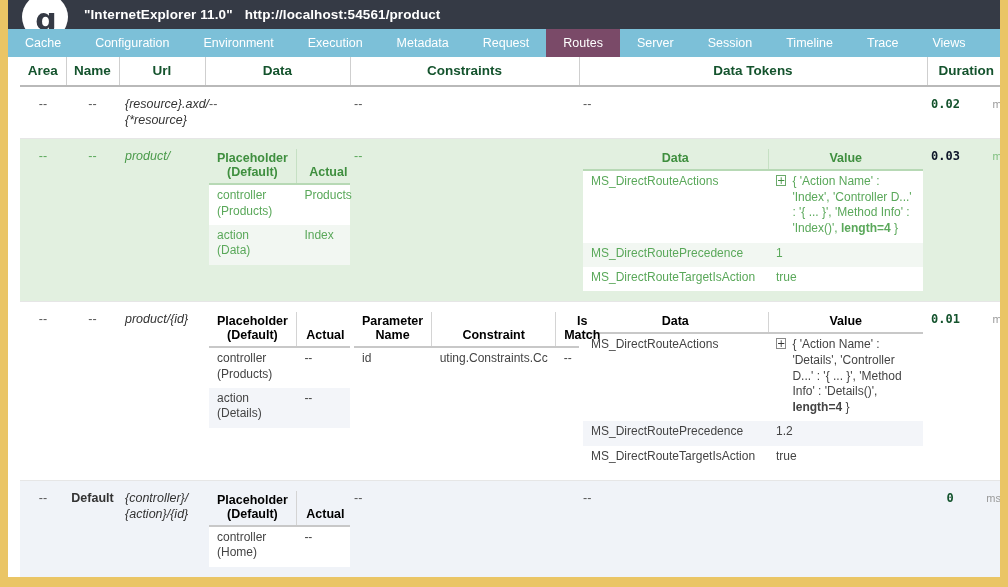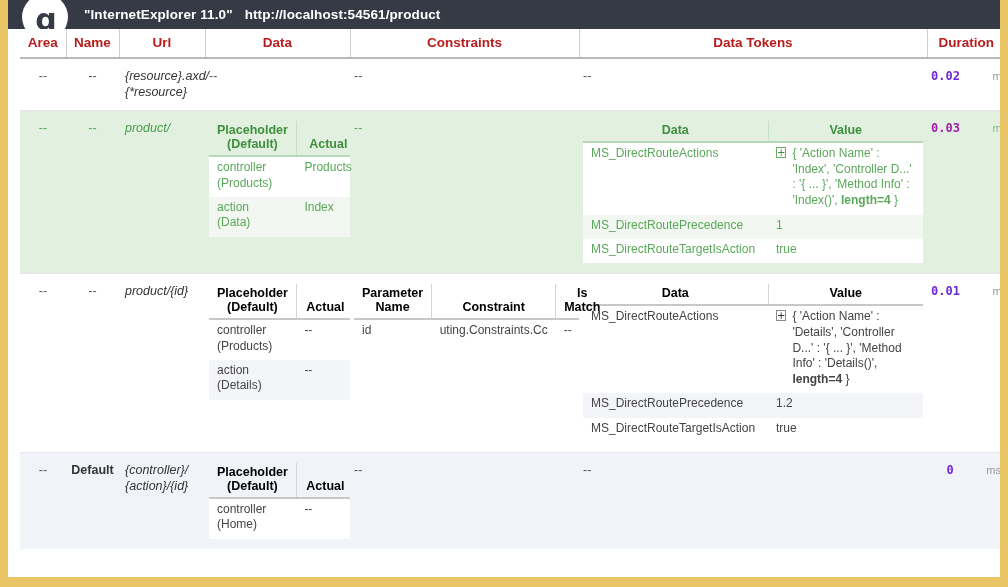--- a/index.html
+++ b/index.html
@@ -99,21 +99,21 @@
   table.routes {
     width: 100%;
     border-collapse: collapse;
     font-size: 12.5px;
     color: #333333;
     table-layout: fixed;
   }
   table.routes > thead > tr > th {
     font-size: 13.5px;
     font-weight: bold;
-    color: #b91c1c;
+    color: #14532d;
     padding: 6px 4px 7px 4px;
     border-bottom: 2px solid #b9b9b9;
     border-right: 1px solid #cfcfcf;
     text-align: center;
     vertical-align: middle;
   }
   table.routes > thead > tr > th:last-child { border-right: none; }
 
   table.routes > tbody > tr > td {
     vertical-align: top;
@@ -122,24 +122,24 @@
   }
   tr.row-green > td { background: #e2f0e0; color: #4a9a4a; }
   tr.row-blue > td { background: #f0f3f8; }
   tr.row-white > td { background: #ffffff; }
 
   td.c-area, td.c-name { text-align: center; }
   td.c-duration { text-align: right; padding-right: 8px; white-space: nowrap; }
   .dur-num {
     font-family: "DejaVu Sans Mono", monospace;
     font-size: 12px;
-    color: #6d28d9;
+    color: #14532d;
     font-weight: bold;
   }
-  tr.row-green .dur-num { color: #a21caf; }
+  tr.row-green .dur-num { color: #0f172a; }
   .dur-unit { font-size: 11px; color: #9a9a9a; margin-left: 29px; }
   tr.row-green .dur-unit { color: #7fbf7f; }
 
   .urltext { padding-left: 2px; line-height: 1.25; font-style: italic; }
 
   
   table.sub {
     border-collapse: collapse;
     font-size: 12px;
     table-layout: auto;
@@ -206,20 +206,34 @@
 
     <div id="titlebar">
       <div id="logo">
         <span class="g-glyph">g</span>
       </div>
       <div id="title-text">
         <span>"InternetExplorer 11.0"</span><span class="url">http://localhost:54561/product</span>
       </div>
     </div>
 
+    <div id="tabbar">
+      <div class="tab">Cache</div>
+      <div class="tab">Configuration</div>
+      <div class="tab">Environment</div>
+      <div class="tab">Execution</div>
+      <div class="tab">Metadata</div>
+      <div class="tab">Request</div>
+      <div class="tab active">Routes</div>
+      <div class="tab">Server</div>
+      <div class="tab">Session</div>
+      <div class="tab">Timeline</div>
+      <div class="tab">Trace</div>
+      <div class="tab">Views</div>
+    </div>
 
     <div id="table-area">
       <table class="routes">
         <colgroup>
           <col style="width:46px">
           <col style="width:53px">
           <col style="width:86px">
           <col style="width:145px">
           <col style="width:229px">
           <col style="width:348px">

